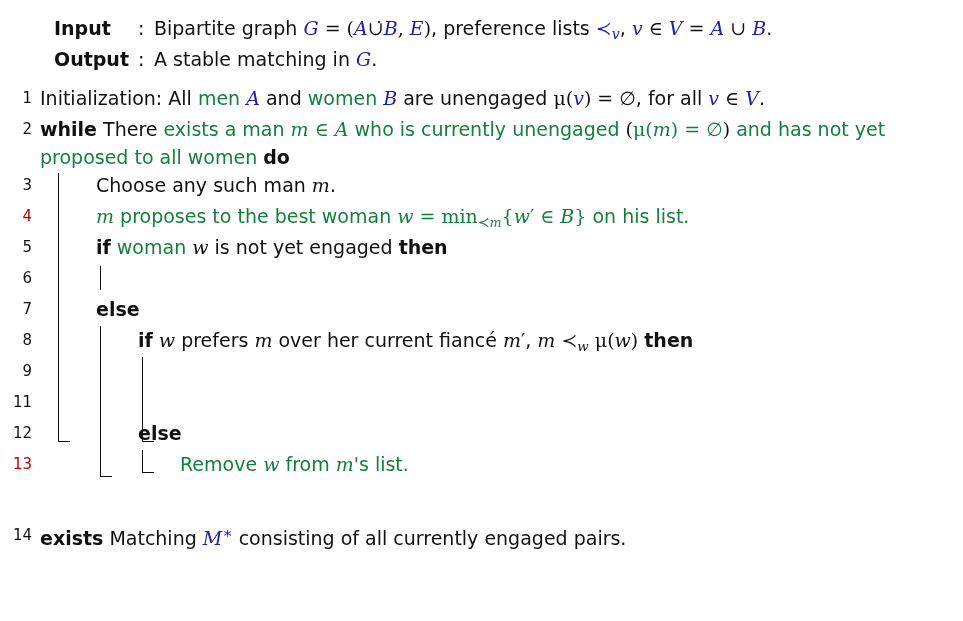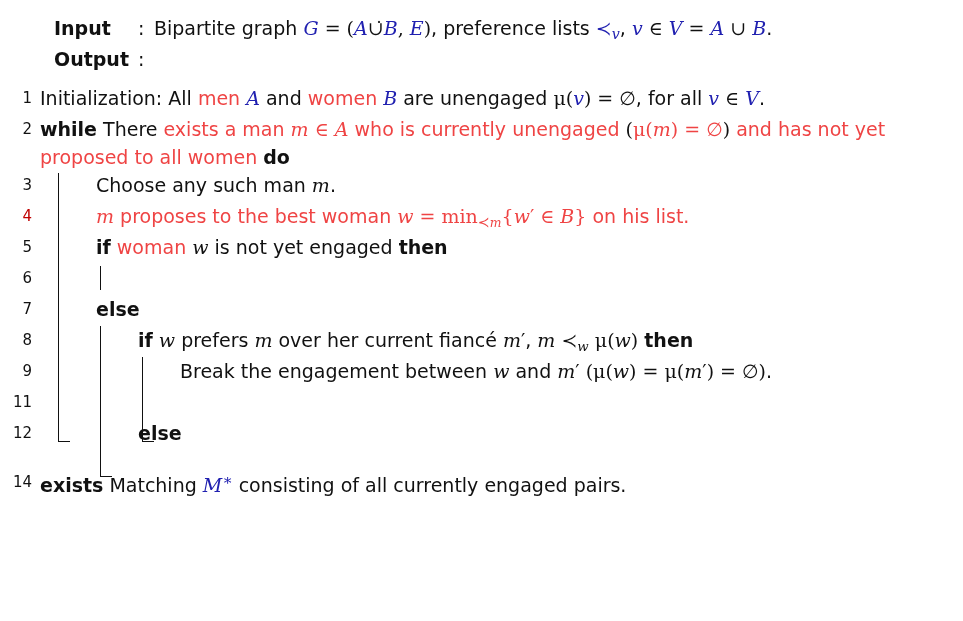--- a/index.html
+++ b/index.html
@@ -66,21 +66,21 @@
   .body {
     flex: 1 1 auto;
     position: relative;
     padding-top: 1px;
   }
   .ind2 { padding-left: 56px; }
   .ind3 { padding-left: 98px; }
   .ind4 { padding-left: 140px; }
 
   .kw { font-weight: bold; }
-  .red { color: #ef4444; }
+  .red { color: #15803d; }
   .blue { color: #2020b0; }
 
   
   .m { font-family: "DejaVu Serif", serif; font-style: italic; }
   .mr { font-family: "DejaVu Serif", serif; font-style: normal; }
 
   
   .vrule {
     position: absolute;
     width: 1px;
@@ -99,20 +99,21 @@
 
   <div class="header">
     <div class="hrow">
       <span class="hlabel">Input</span>
       <span class="hcolon">:</span>
       <span class="htext">Bipartite graph <span class="m blue">G</span> <span class="mr">=</span> <span class="mr">(</span><span class="m blue">A</span><span class="mr" style="position:relative;">∪̇</span><span class="m blue">B</span><span class="mr">,</span> <span class="m blue">E</span><span class="mr">)</span>, preference lists <span class="mr blue">≺</span><span class="m blue" style="font-size:0.75em;vertical-align:-0.25em;">v</span>, <span class="m blue">v</span> <span class="mr">∈</span> <span class="m blue">V</span> <span class="mr">=</span> <span class="m blue">A</span> <span class="mr">∪</span> <span class="m blue">B</span>.</span>
     </div>
     <div class="hrow">
       <span class="hlabel">Output</span>
       <span class="hcolon">:</span>
+      <span class="htext">A stable matching in <span class="m blue">G</span>.</span>
     </div>
   </div>
 
   <div class="line">
     <span class="lineno">1</span>
     <span class="body">Initialization: All <span class="red">men</span> <span class="m blue">A</span> and <span class="red">women</span> <span class="m blue">B</span> are unengaged <span class="mr">μ(</span><span class="m blue">v</span><span class="mr">) = ∅</span>, for all <span class="m blue">v</span> <span class="mr">∈</span> <span class="m blue">V</span>.</span>
   </div>
 
   <div class="line">
     <span class="lineno">2</span>
@@ -157,35 +158,43 @@
         <span class="lineno">8</span>
         <span class="body ind3"><span class="kw">if</span> <span class="m">w</span> prefers <span class="m">m</span> over her current fiancé <span class="m">m</span><span class="mr">′</span>, <span class="m">m</span> <span class="mr">≺</span><span class="m" style="font-size:0.7em;vertical-align:-0.3em;">w</span> <span class="mr">μ(</span><span class="m">w</span><span class="mr">)</span> <span class="kw">then</span></span>
       </div>
 
       <div style="position:relative;">
         <div class="vrule" style="left:132px; top:0px; height:84px;"></div>
         <div class="hfoot" style="left:132px; top:84px; width:12px;"></div>
 
         <div class="line">
           <span class="lineno">9</span>
-          <span class="body ind4">Break the engagement between <span class="m">w</span> and <span class="m">m</span><span class="mr">′</span> <span class="mr">(μ(</span><span class="m">w</span><span class="mr">) = μ(</span><span class="m">m</span><span class="mr">′) = ∅)</span>.</span>
         </div>
 
 
         <div class="line">
           <span class="lineno">11</span>
         </div>
       </div>
 
       <div class="line">
         <span class="lineno">12</span>
         <span class="body ind3"><span class="kw">else</span></span>
       </div>
 
-    </div>
-  </div>
-
-  <div class="line" style="margin-top:18px;">
+      <div style="position:relative;">
+        <div class="vrule" style="left:132px; top:0px; height:22px;"></div>
+        <div class="hfoot" style="left:132px; top:22px; width:12px;"></div>
+
+        <div class="line">
+          <span class="lineno red">13</span>
+          <span class="body ind4 red">Remove <span class="m">w</span> from <span class="m">m</span>'s list.</span>
+        </div>
+      </div>
+    </div>
+  </div>
+
+  <div class="line" style="margin-top:40px;">
     <span class="lineno">14</span>
     <span class="body"><span class="kw">exists</span> Matching <span class="m blue">M</span><span class="mr blue" style="font-size:0.8em;vertical-align:0.45em;">∗</span> consisting of all currently engaged pairs.</span>
   </div>
 
 </div>
 
 </body></html>

